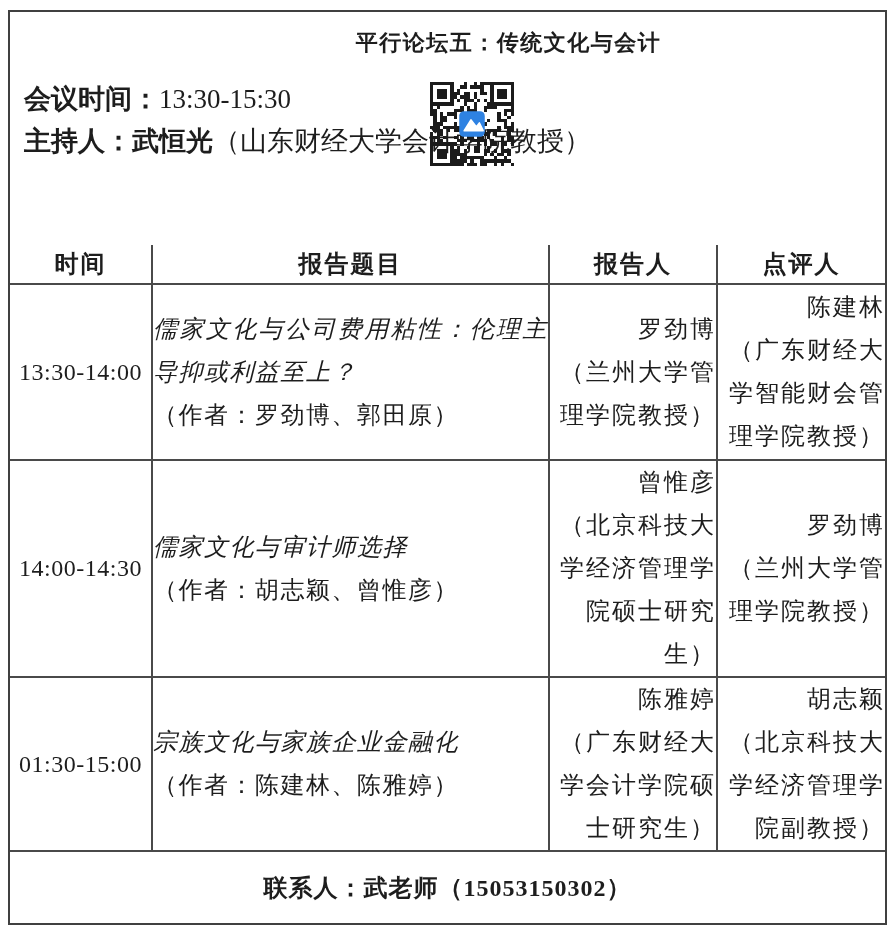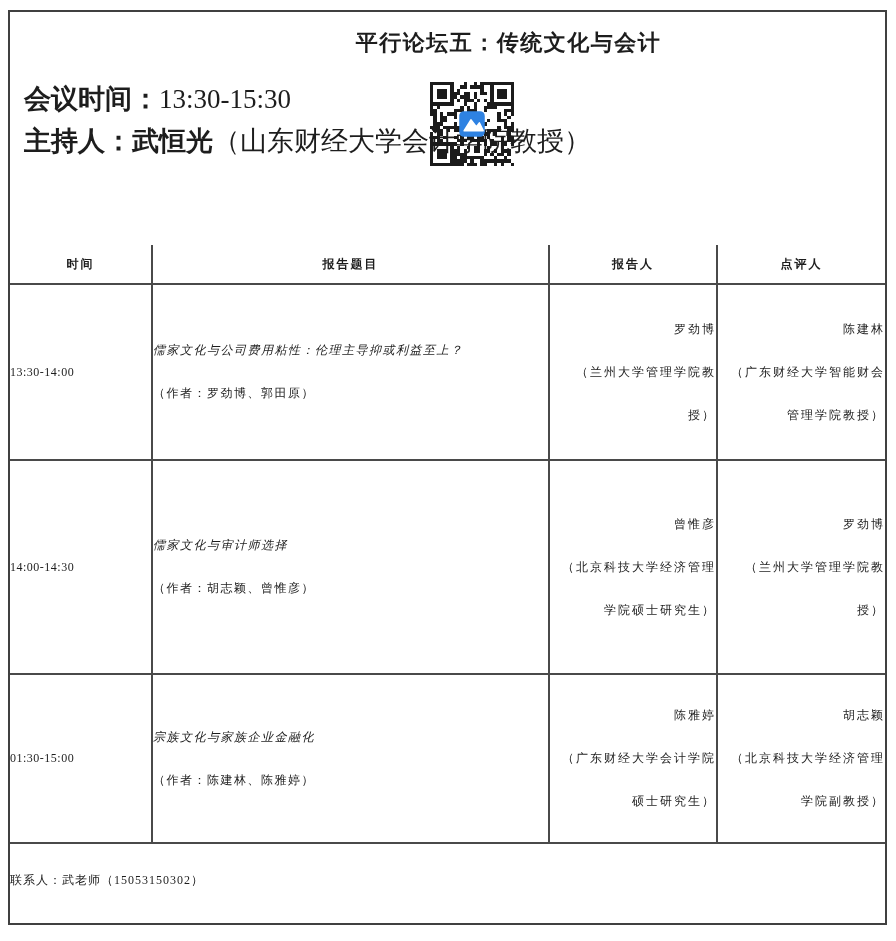--- a/index.html
+++ b/index.html
@@ -16,31 +16,31 @@
     font-size:22px;font-weight:bold;letter-spacing:1.5px;margin-left:47px;
   }
   .info{position:absolute;top:66px;left:14px;font-size:27px;}
   .info-line{height:42px;line-height:42px;}
   .b{font-weight:bold;}
   .qr{position:absolute;left:420px;top:70px;width:84px;height:84px;}
   .qr svg{width:100%;height:100%;display:block;}
   table.agenda{
     position:absolute;left:0;top:233px;width:100%;
     border-collapse:collapse;table-layout:fixed;border-style:hidden;
-    font-size:12px;
+    font-size:24px;
   }
   table.agenda th,table.agenda td{
     border:2px solid #4a4a4a;vertical-align:middle;padding:0;
   }
   thead th{height:38px;font-weight:bold;text-align:center;letter-spacing:2px;}
-  td.time{letter-spacing:0.5px;}
+  td.time{text-align:center;letter-spacing:0.5px;}
   td.paper{padding:0 10px 0 16px;letter-spacing:1.5px;line-height:43px;}
   td.paper .line1{text-align:justify;font-style:italic;}
   td.person{text-align:right;letter-spacing:2px;line-height:43px;padding:0 13px;}
-  td.contact{height:72px;padding-left:12px;letter-spacing:1px;text-align:left;}
+  td.contact{height:72px;padding-left:12px;letter-spacing:1px;text-align:center;font-weight:bold;}
 </style>
 </head>
 <body>
 
 <div class="page">
 
   <div class="title">平行论坛五：传统文化与会计</div>
 
   <div class="info">
     <div class="info-line">

